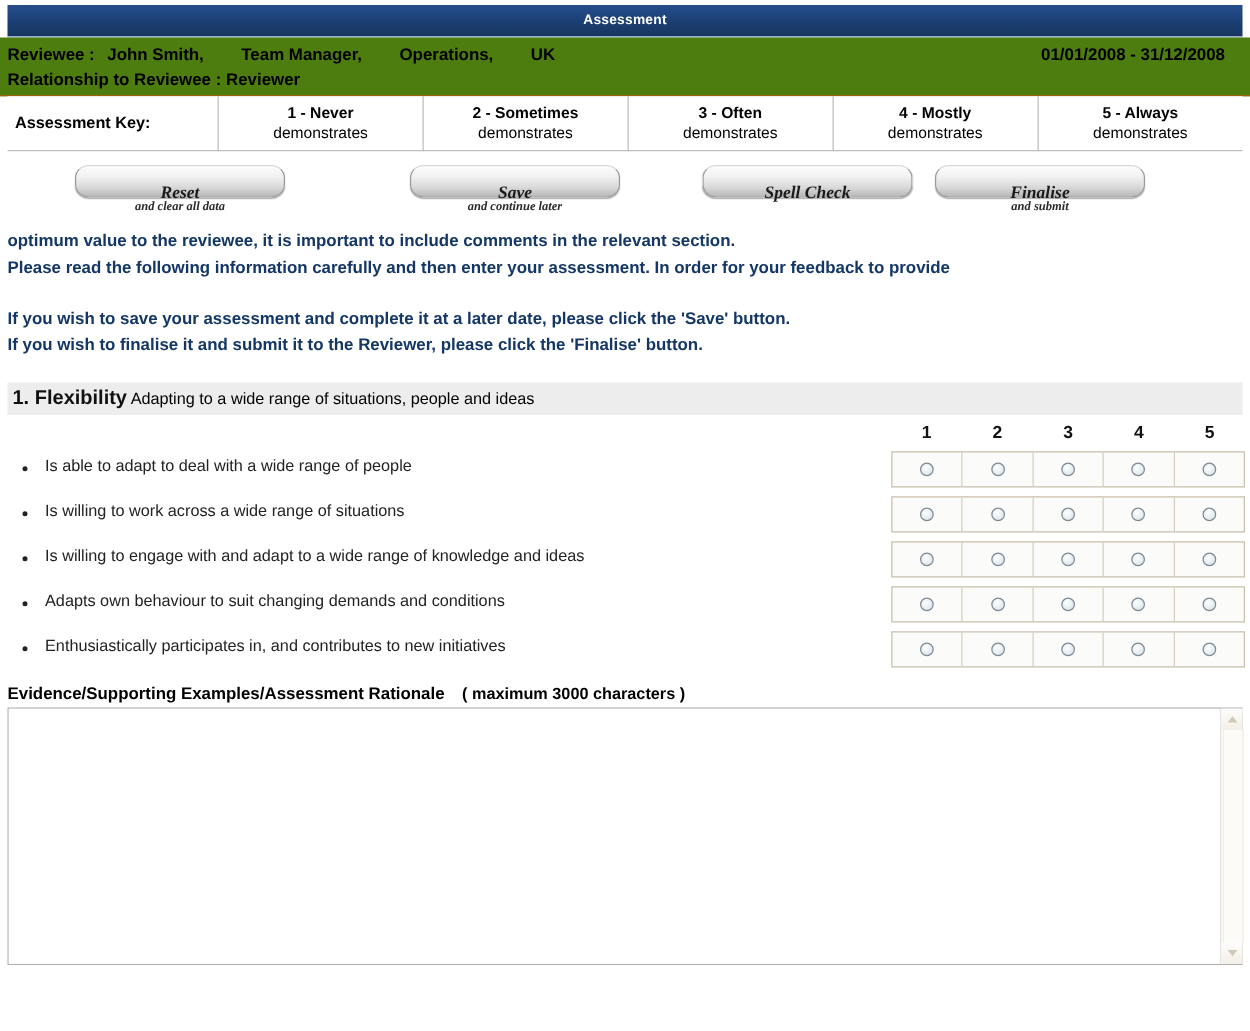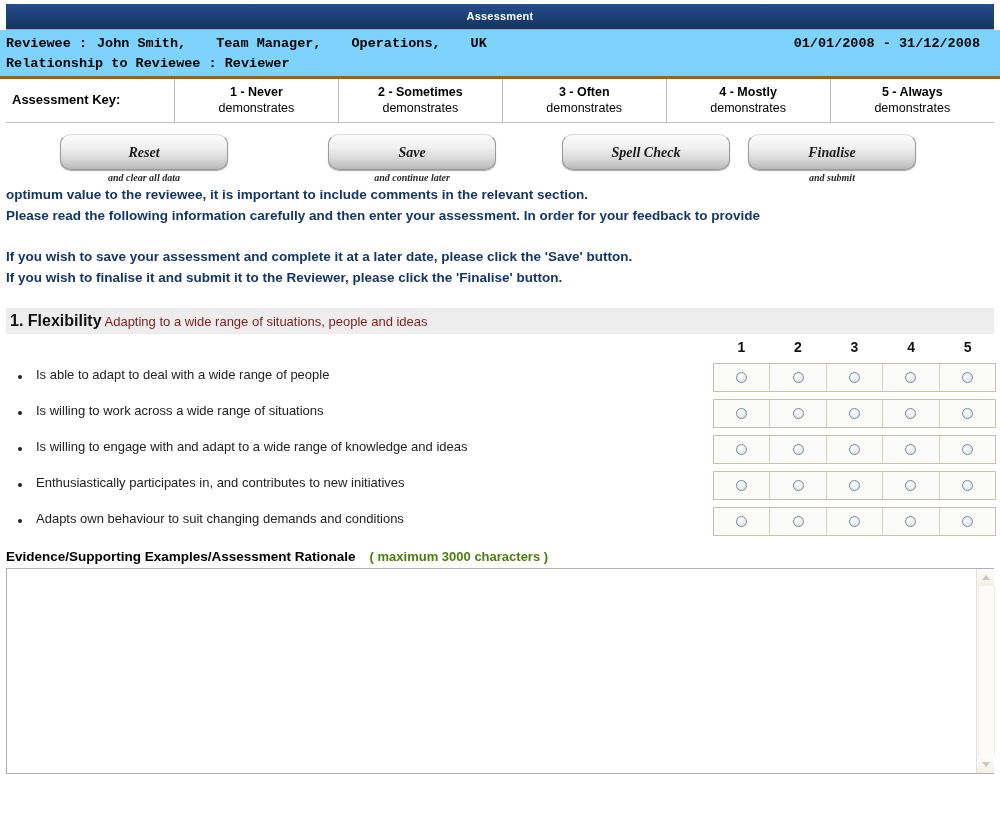--- a/index.html
+++ b/index.html
@@ -33,24 +33,23 @@
     font-weight: bold;
     font-size: 11px;
     text-align: center;
     line-height: 25px;
     letter-spacing: .2px;
     border-bottom: 1px solid #8fa8c8;
   }
 
   
   .infoband {
-    background: #7dd3fc;
+    background: #4d7c0f;
     padding: 4px 6px 3px 6px;
-    border-bottom: 3px solid #a16207;
-    font-family: Liberation Mono, monospace;
+    border-bottom: 1px solid #a16207;
   }
   .inforow {
     display: flex;
     align-items: baseline;
     font-weight: bold;
     font-size: 13.5px;
     line-height: 20px;
     white-space: nowrap;
   }
   .inforow .lbl { margin-right: 10px; }
@@ -98,35 +97,35 @@
   }
   .btnwrap {
     position: absolute;
     top: 0;
     width: 168px;
     text-align: center;
   }
   .pillbtn {
     display: block;
     width: 100%;
-    height: 36px;
+    height: 20px;
     line-height: 19px;
     border-radius: 11px / 10px;
     border: 1px solid #9a9a9a;
     border-top-color: #d8d8d8;
     background: linear-gradient(to bottom, #fcfcfc 0%, #f1f1f1 35%, #d9d9d9 70%, #b9b9b9 100%);
     box-shadow: 0 1px 1px rgba(0,0,0,.35);
     font-family: "Liberation Serif", serif;
     font-style: italic;
     font-weight: bold;
     font-size: 14px;
     color: #1a1a1a;
     cursor: pointer;
     box-sizing: border-box;
-    padding: 0;
+    padding: 12px;
   }
   .btnsub {
     display: block;
     margin-top: 2px;
     font-family: "Liberation Serif", serif;
     font-style: italic;
     font-weight: bold;
     font-size: 10px;
     color: #2a2a2a;
   }
@@ -152,21 +151,21 @@
     white-space: nowrap;
     overflow: hidden;
   }
   .sectionband .num {
     font-size: 16px;
     font-weight: bold;
     color: #111;
   }
   .sectionband .desc {
     font-size: 13px;
-    color: #7f1d1d;
+    color: #000000;
     margin-left: 0;
   }
 
   
   .itemsarea {
     position: relative;
     margin: 0 6px;
   }
   .colheaders {
     position: absolute;
@@ -234,21 +233,21 @@
 
   
   .evidencelabel {
     margin: 6px 6px 0 6px;
     font-size: 13.5px;
     font-weight: bold;
     color: #000;
     white-space: nowrap;
   }
   .evidencelabel .maxchars {
-    color: #4d7c0f;
+    color: #000000;
     margin-left: 14px;
     font-size: 13px;
     font-weight: bold;
     margin-top: 24px;
   }
 
   
   .textareawrap {
     position: relative;
     margin: 4px 6px 0 6px;
@@ -465,21 +464,21 @@
             <span class="radio"></span>
           </div>
         <div class="ratecell">
             <span class="radio"></span>
           </div>
       </div>
     </div>
 
     <div class="itemrow">
       <span class="bullet"></span>
-      <span class="itemtext">Enthusiastically participates in, and contributes to new initiatives</span>
+      <span class="itemtext">Adapts own behaviour to suit changing demands and conditions</span>
       <div class="ratingbox">
         <div class="ratecell">
             <span class="radio"></span>
           </div>
         <div class="ratecell">
             <span class="radio"></span>
           </div>
         <div class="ratecell">
             <span class="radio"></span>
           </div>
@@ -487,21 +486,21 @@
             <span class="radio"></span>
           </div>
         <div class="ratecell">
             <span class="radio"></span>
           </div>
       </div>
     </div>
 
     <div class="itemrow">
       <span class="bullet"></span>
-      <span class="itemtext">Adapts own behaviour to suit changing demands and conditions</span>
+      <span class="itemtext">Enthusiastically participates in, and contributes to new initiatives</span>
       <div class="ratingbox">
         <div class="ratecell">
             <span class="radio"></span>
           </div>
         <div class="ratecell">
             <span class="radio"></span>
           </div>
         <div class="ratecell">
             <span class="radio"></span>
           </div>

